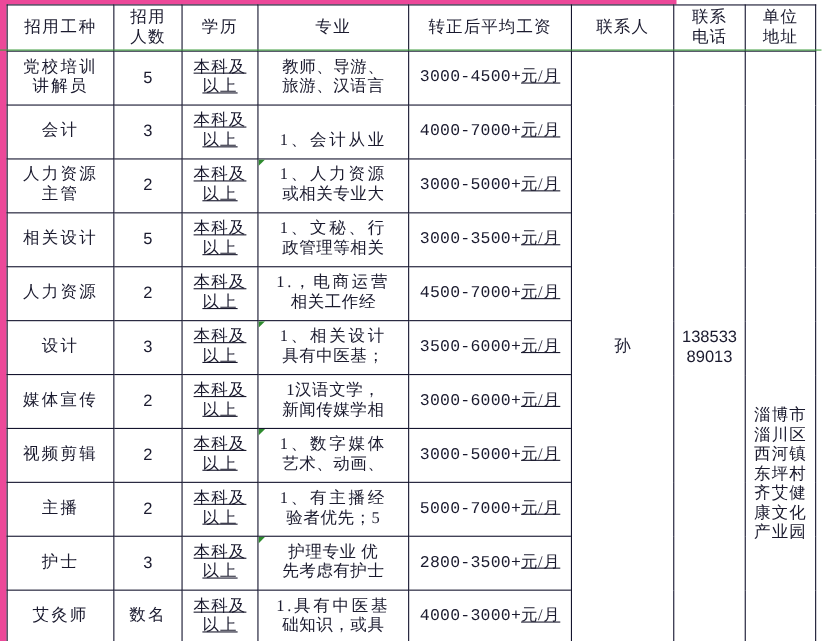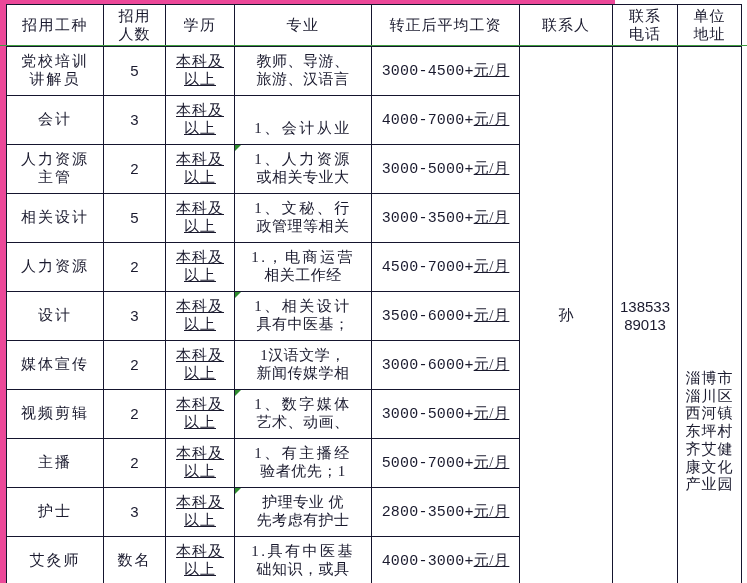--- a/index.html
+++ b/index.html
@@ -349,21 +349,21 @@
           <td class="job">
             <span class="l">主播</span>
           </td>
           <td class="num">2</td>
           <td class="edu">
             <span class="l">本科及</span>
             <span class="l">以上</span>
           </td>
           <td class="major">
             <span class="l sp">1、有主播经</span>
-            <span class="l">验者优先；1</span>
+            <span class="l">验者优先；5</span>
           </td>
           <td class="salary"><span class="amt">5000-7000+</span><span class="unit">元/月</span></td>
         </tr>
         <tr>
           <td class="job">
             <span class="l">护士</span>
           </td>
           <td class="num">3</td>
           <td class="edu">
             <span class="l">本科及</span>

